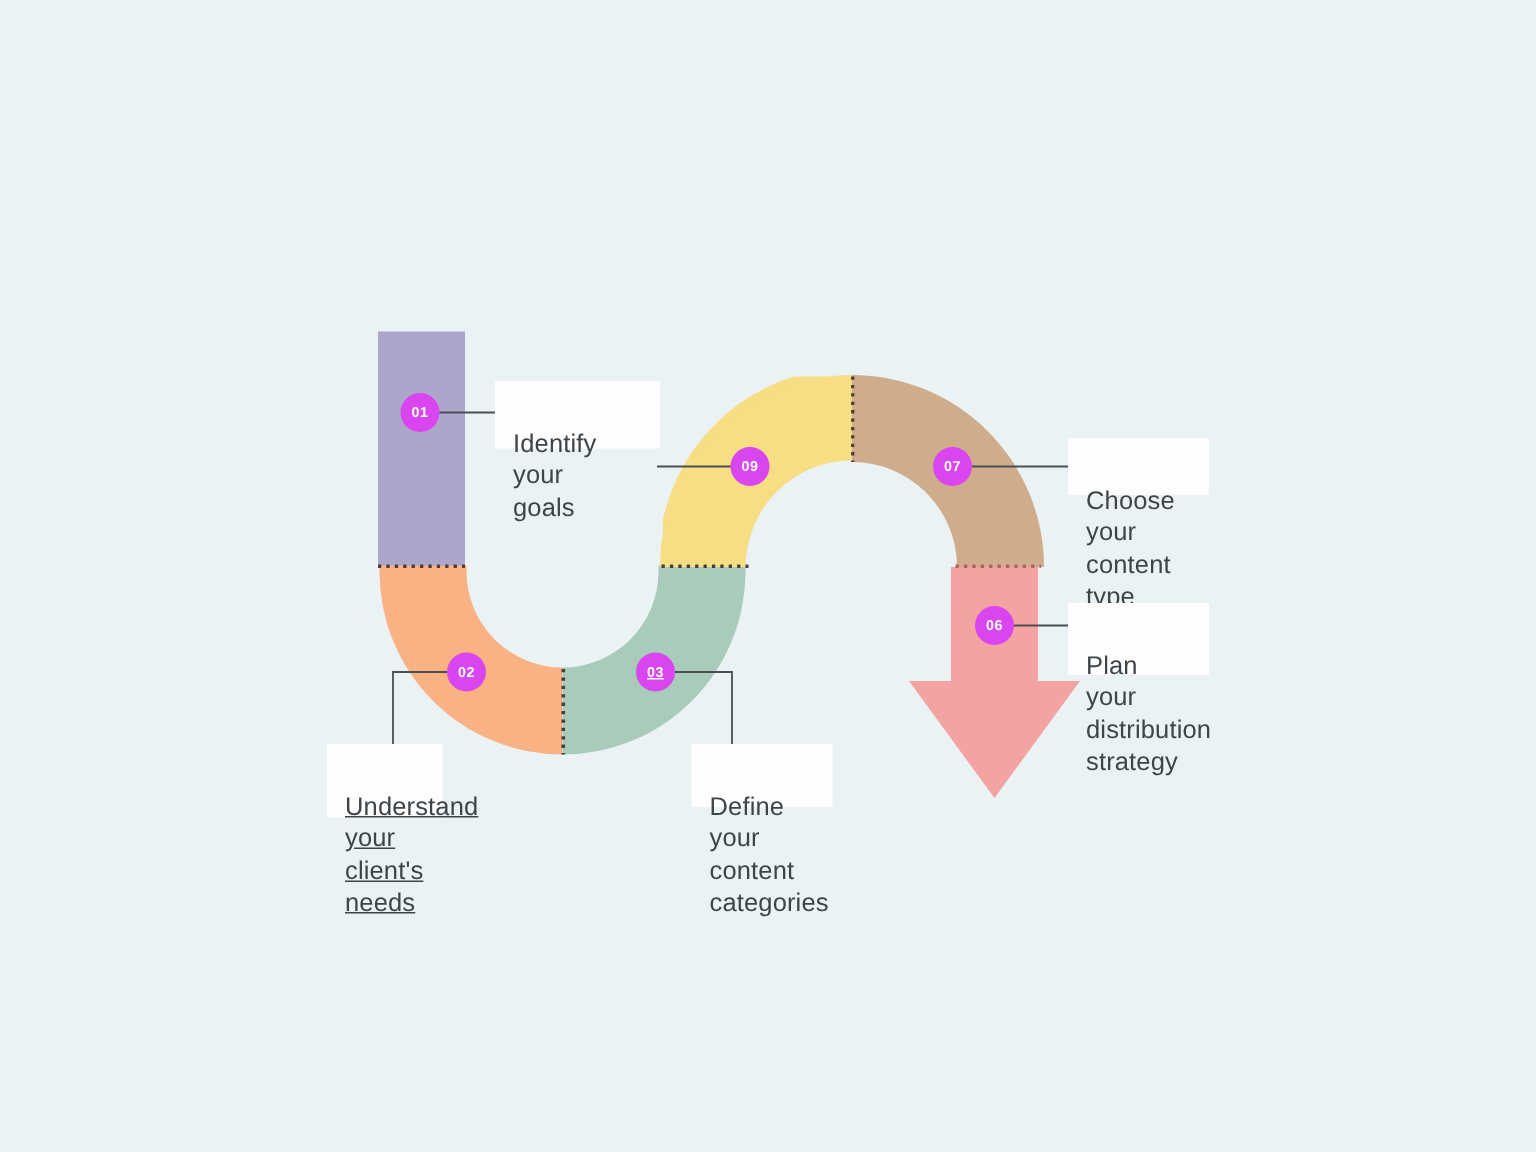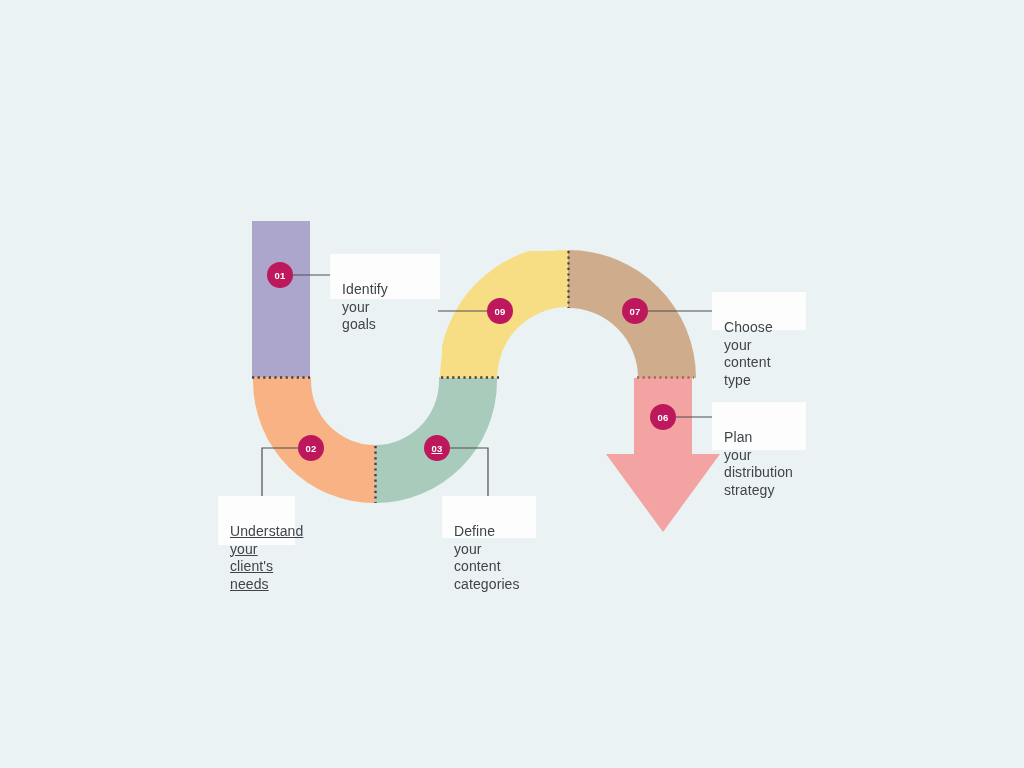--- a/index.html
+++ b/index.html
@@ -27,32 +27,32 @@
     top: 0;
     width: 1024px;
     height: 768px;
   }
   .label-box {
     position: absolute;
     background: #fdfdfd;
     box-sizing: border-box;
     padding: 9px 28px 10px 12px;
     color: #3f4448;
-    font-size: 14px;
+    font-size: 17px;
     line-height: 1.27;
     letter-spacing: 0.1px;
     white-space: pre-line;
   }
   .label-box.ralign { text-align: right; }
   .badge {
     position: absolute;
     width: 26px;
     height: 26px;
     border-radius: 50%;
-    background: #be185d;
+    background: #d946ef;
     color: #ffffff;
     font-size: 9.5px;
     font-weight: bold;
     letter-spacing: 0.3px;
     display: flex;
     align-items: center;
     justify-content: center;
   }
 </style>
 </head>
@@ -123,21 +123,21 @@
 goals</span>
   </div>
 
 
   <div class="label-box" style="left:218px; top:496px; width:77px; height:49px;text-decoration:underline;">
     <span>Understand
 your client's
 needs</span>
   </div>
 
-  <div class="label-box" style="left:442px; top:496px; width:94px; height:42px;">
+  <div class="label-box" style="left:461px; top:496px; width:94px; height:42px;">
     <span>Define your
 content
 categories</span>
   </div>
 
   <div class="label-box" style="left:712px; top:292px; width:94px; height:38px;">
     <span>Choose your
 content type</span>
   </div>
 

